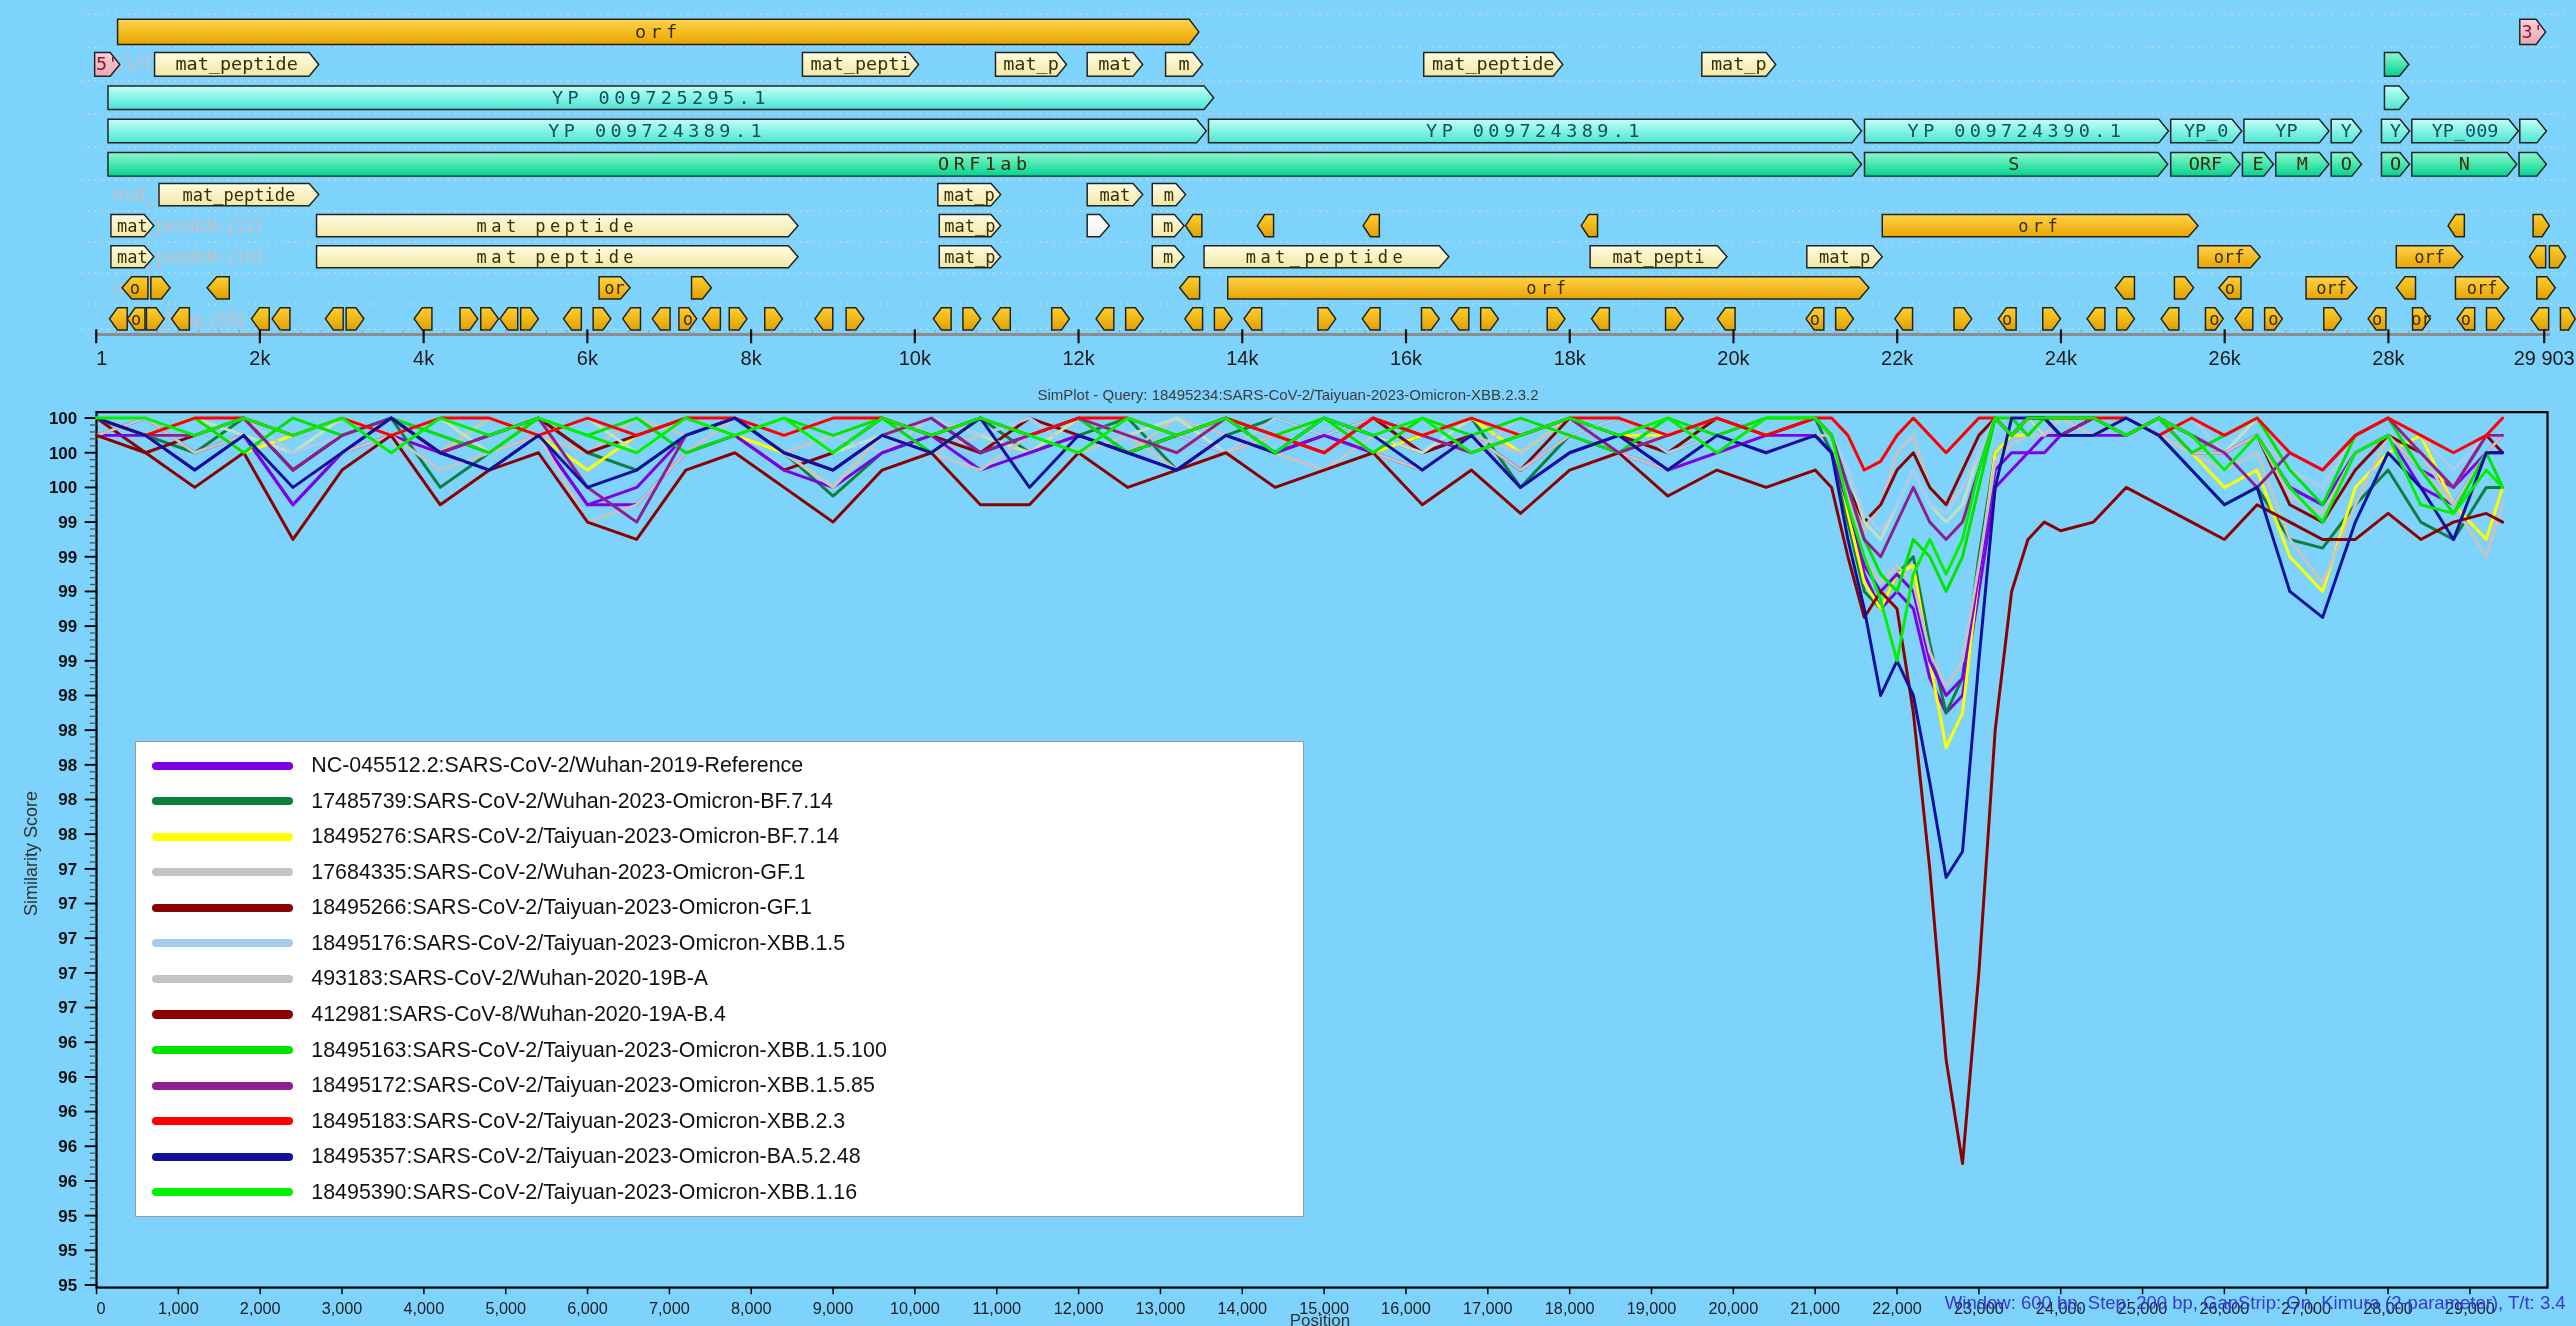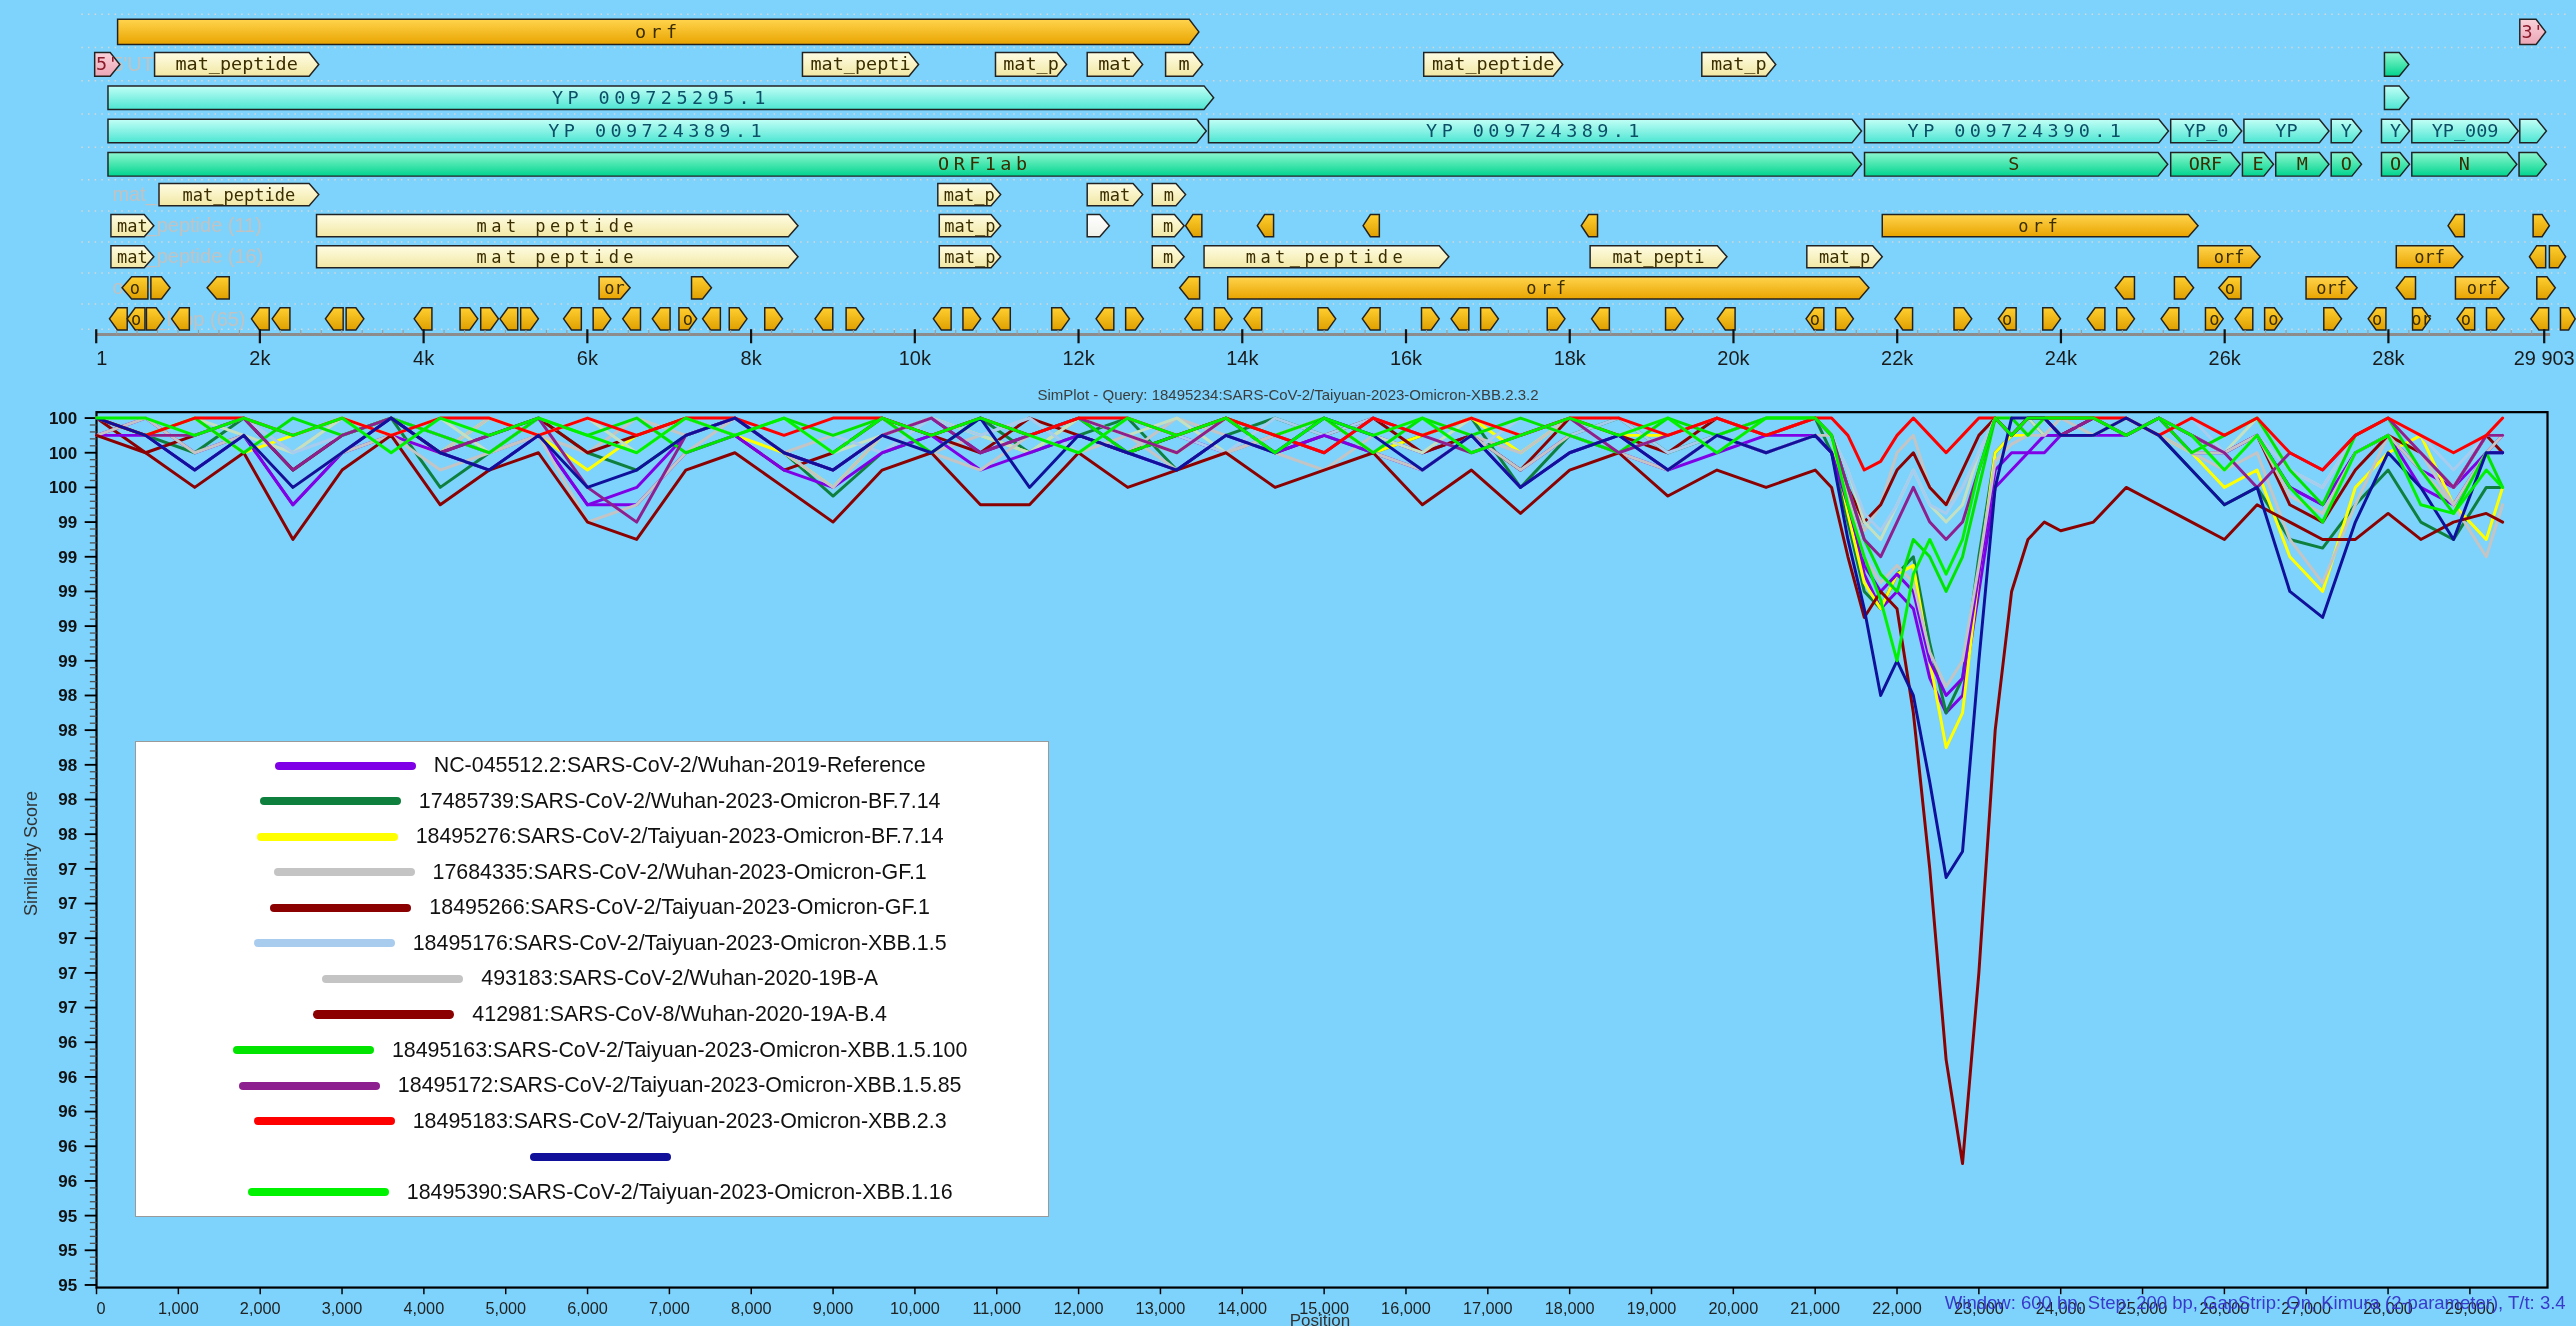--- a/index.html
+++ b/index.html
@@ -8,23 +8,23 @@
   #anno-svg{position:absolute;left:0;top:0;}
   .simplot{position:absolute;left:0;top:370px;width:2576px;height:956px;}
   #plot-svg{position:absolute;left:0;top:0;}
   .sp-title{position:absolute;left:0;top:16.3px;width:2576px;text-align:center;
             font-size:15px;color:#3c3c3c;}
   .sp-ylabel{position:absolute;left:-50px;top:473px;width:163px;text-align:center;
              font-size:18px;color:#333;transform:rotate(-90deg);}
   .sp-xlabel{position:absolute;left:0;top:941px;width:2640px;text-align:center;
              font-size:17px;color:#333;}
   .sp-footnote{position:absolute;right:10.4px;top:922px;font-size:18.5px;color:#3939cc;}
-  .legend{position:absolute;left:135px;top:371px;width:914px;height:476px;
+  .legend{position:absolute;left:135px;top:371px;width:1169px;height:476px;
           background:#fff;border:1.5px solid #9a9a9a;box-sizing:border-box;
-          display:flex;flex-direction:column;justify-content:space-around;padding:6px 0;align-items:center;}
+          display:flex;flex-direction:column;justify-content:space-around;padding:6px 0;}
   .legend-row{display:flex;align-items:center;height:30px;}
   .legend-swatch{width:141px;height:8.1px;border-radius:4.4px;margin-left:16.3px;flex:none;}
   .legend-label{margin-left:18px;font-size:21.4px;color:#111;white-space:nowrap;}
 </style>
 </head>
 <body>
 
 <div class="screen">
 
   <svg id="anno-svg" width="2576" height="370" viewBox="0 0 3483 500">
@@ -724,20 +724,21 @@
         <div class="legend-row">
           <div class="legend-swatch" style="background: rgb(142, 31, 142);"></div>
           <span class="legend-label">18495172:SARS-CoV-2/Taiyuan-2023-Omicron-XBB.1.5.85</span>
         </div>
         <div class="legend-row">
           <div class="legend-swatch" style="background: rgb(255, 0, 0);"></div>
           <span class="legend-label">18495183:SARS-CoV-2/Taiyuan-2023-Omicron-XBB.2.3</span>
         </div>
         <div class="legend-row">
           <div class="legend-swatch" style="background: rgb(16, 16, 155);"></div>
+          <span class="legend-label">18495357:SARS-CoV-2/Taiyuan-2023-Omicron-BA.5.2.48</span>
         </div>
         <div class="legend-row">
           <div class="legend-swatch" style="background: rgb(0, 242, 0);"></div>
           <span class="legend-label">18495390:SARS-CoV-2/Taiyuan-2023-Omicron-XBB.1.16</span>
         </div>
       </div>
     <div class="sp-ylabel">Similarity Score</div>
     <div class="sp-xlabel">Position</div>
     <div class="sp-footnote">Window: 600 bp, Step: 200 bp, GapStrip: On, Kimura (2-parameter), T/t: 3.4</div>
   </div>

